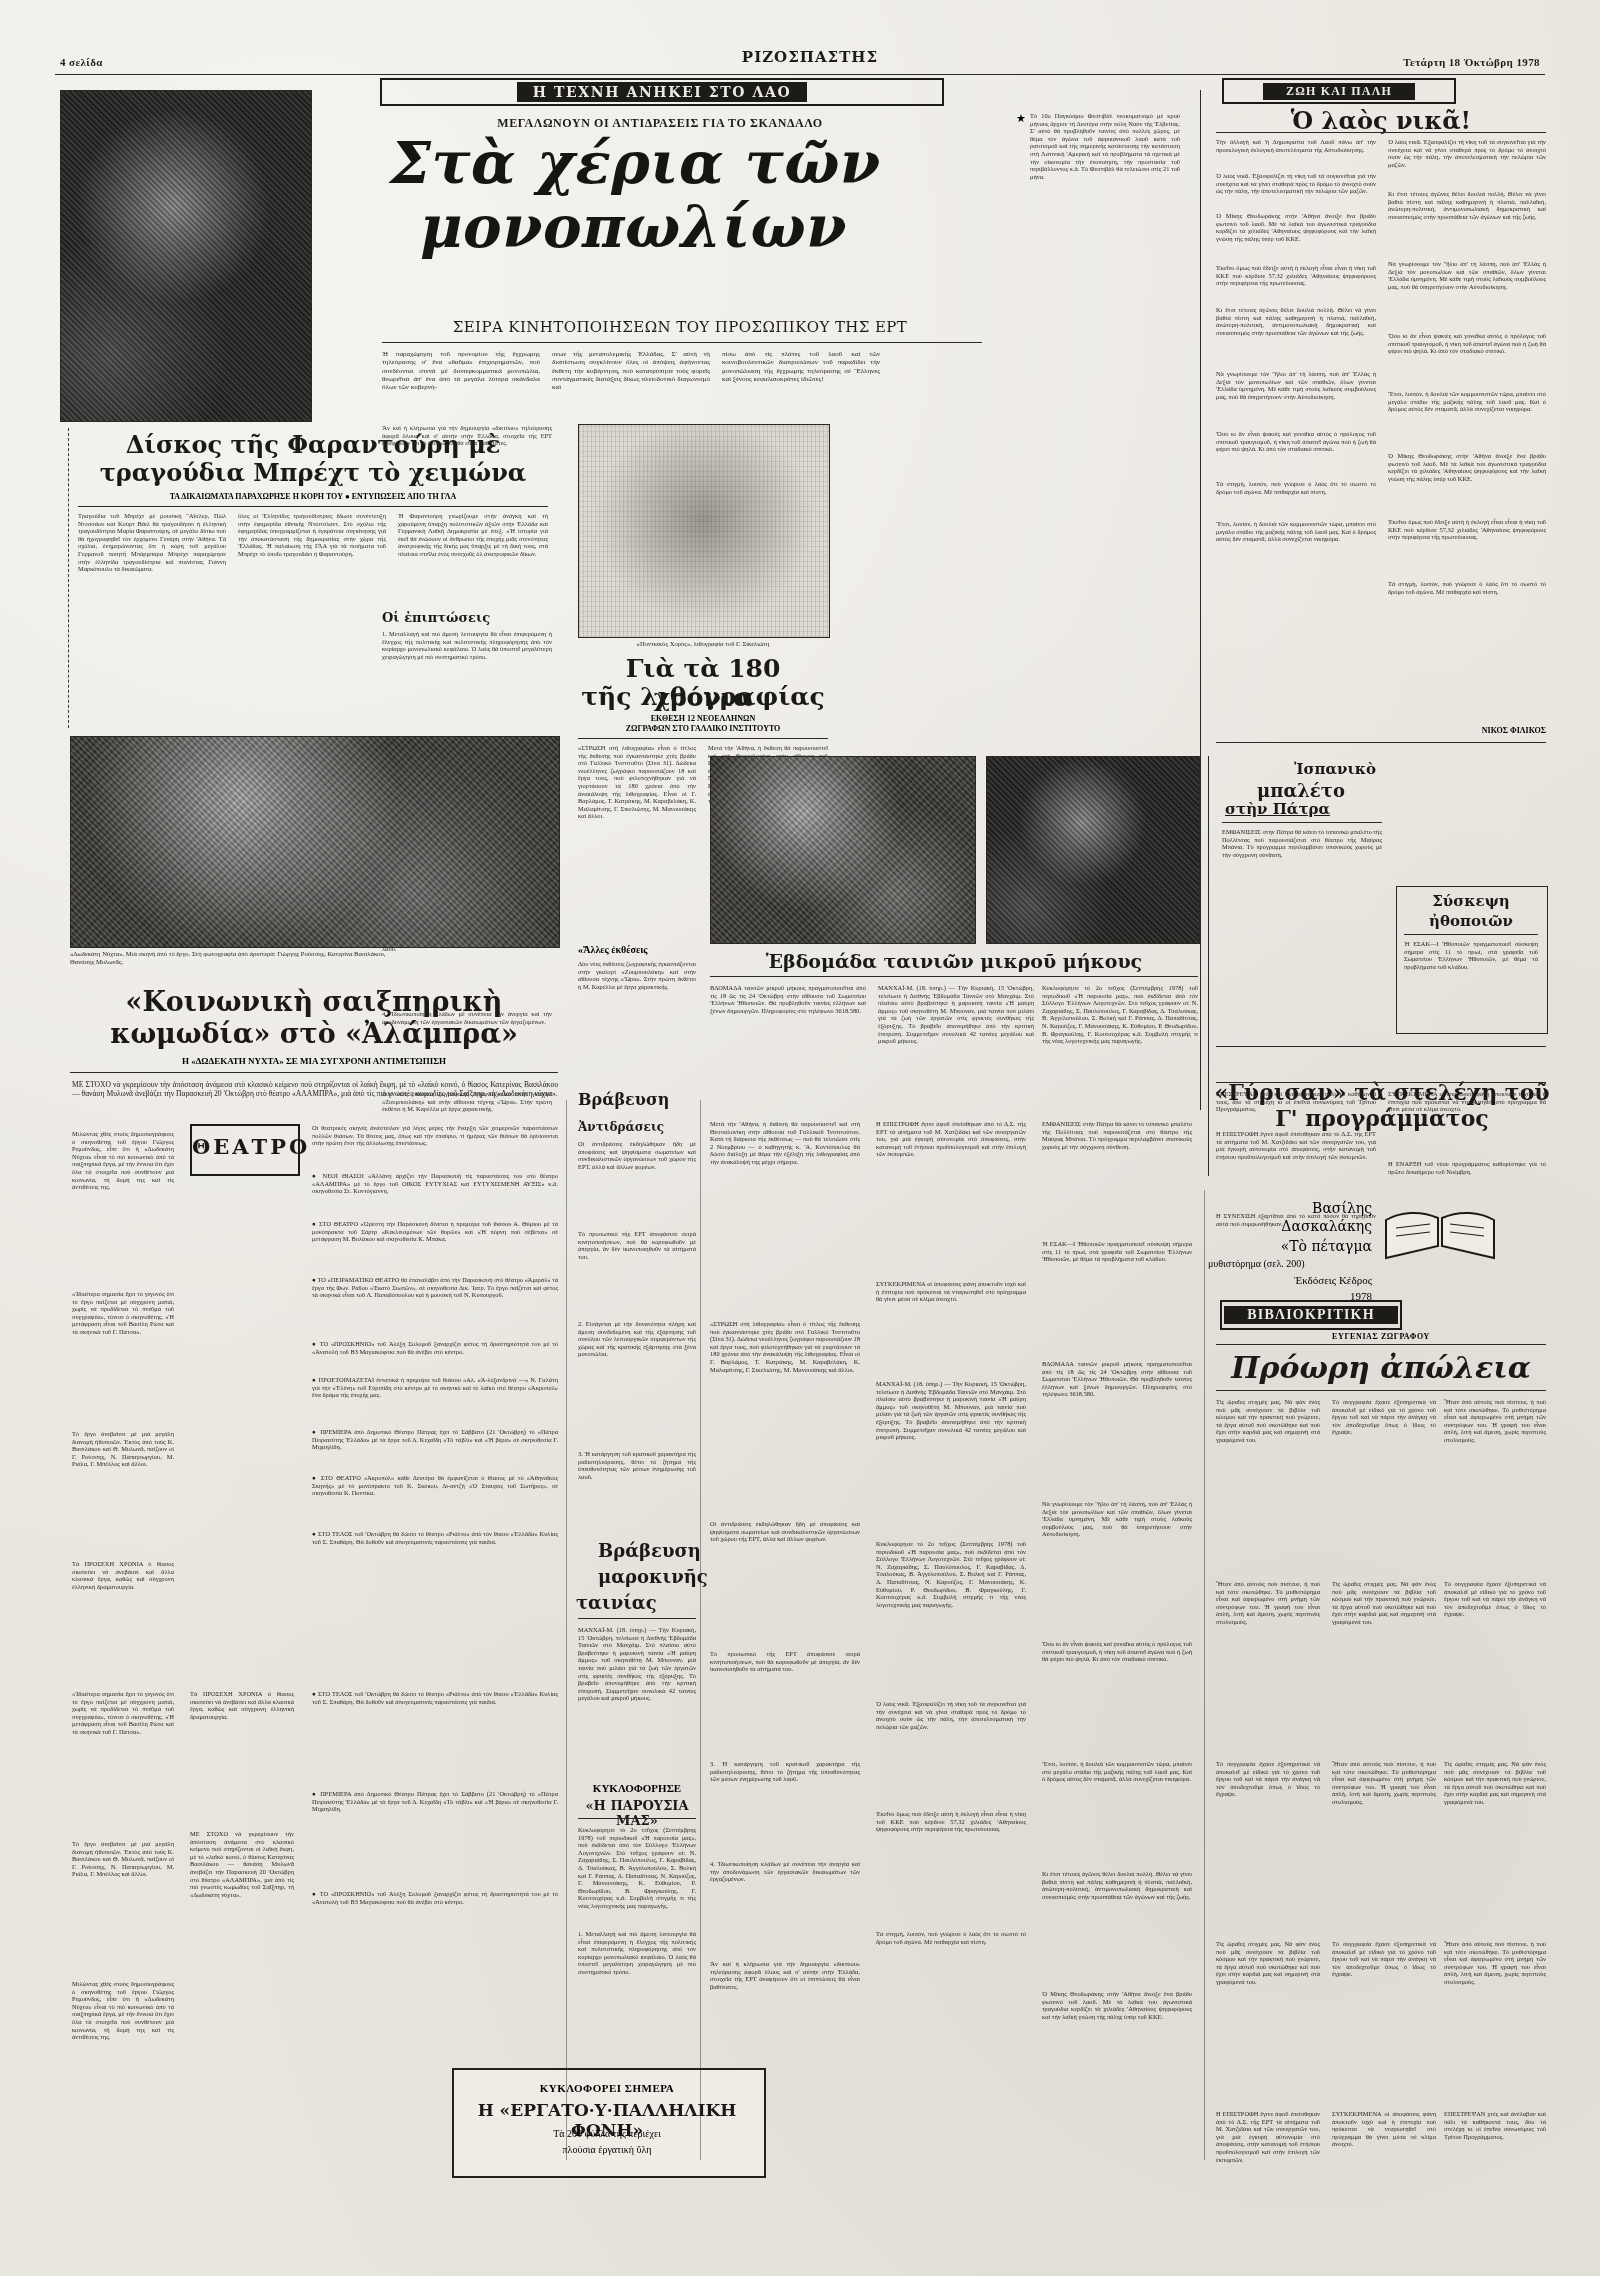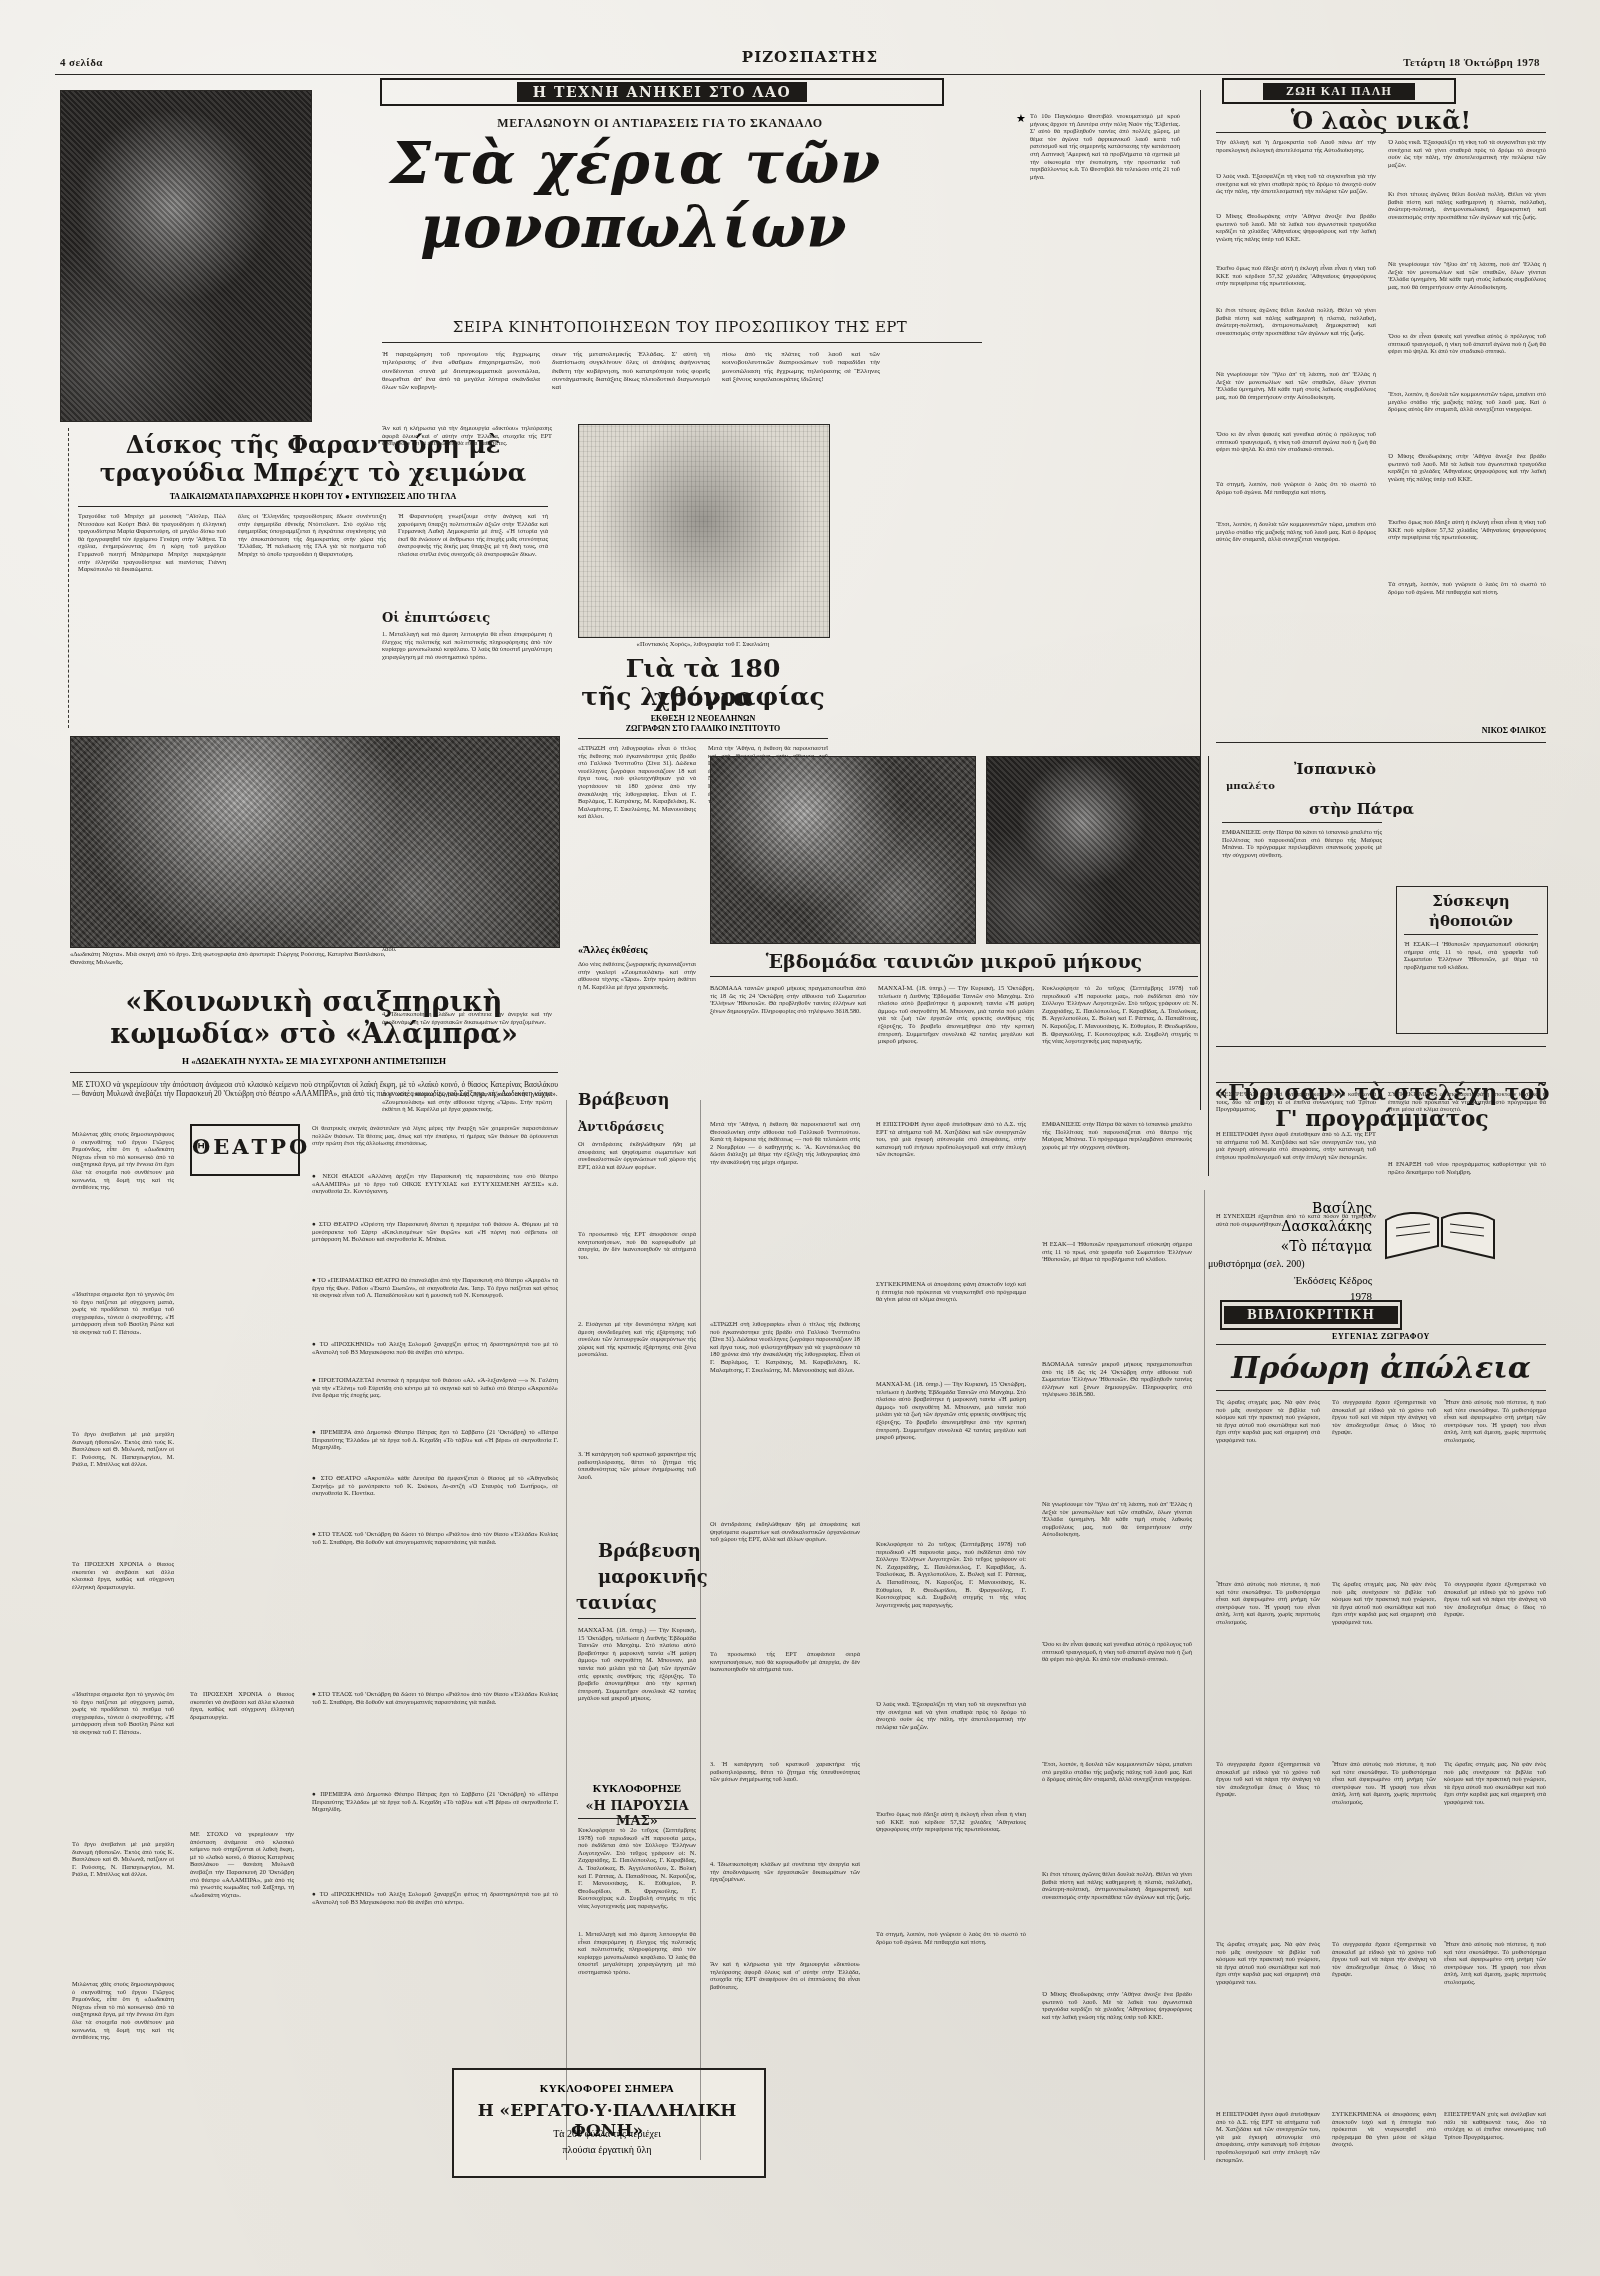--- a/index.html
+++ b/index.html
@@ -245,22 +245,22 @@
   <div class="abs photo dark" style="left:986px;top:756px;width:212px;height:186px;"></div>
 
   <div class="abs sectitle ctr" style="left:710px;top:950px;width:488px;font-size:19px;">Ἑβδομάδα ταινιῶν μικροῦ μήκους</div>
   <div class="abs rule-h" style="left:710px;top:976px;width:488px;"></div>
   <div class="abs tiny" style="left:710px;top:984px;width:156px;">ΒΔΟΜΑΔΑ ταινιῶν μικροῦ μήκους πραγματοποιεῖται ἀπὸ τὶς 18 ὣς τὶς 24 'Οκτώβρη στὴν αἴθουσα τοῦ Σωματείου 'Ελλήνων 'Ηθοποιῶν. Θὰ προβληθοῦν ταινίες ἑλλήνων καὶ ξένων δημιουργῶν. Πληροφορίες στὸ τηλέφωνο 3618.580.</div>
   <div class="abs tiny" style="left:878px;top:984px;width:156px;">ΜΑΝΧΑΪ-Μ. (18. ὑπηρ.) — Τὴν Κυριακὴ, 15 'Οκτώβρη, τελείωσε ἡ Διεθνὴς Ἑβδομάδα Ταινιῶν στὸ Μανχάιμ. Στὸ πλαίσιο αὐτὸ βραβεύτηκε ἡ μαροκινὴ ταινία «Ἡ μαύρη ἄμμος» τοῦ σκηνοθέτη Μ. Μπουναν, μιὰ ταινία ποὺ μιλάει γιὰ τὰ ζωὴ τῶν ἐργατῶν στὶς φρικτὲς συνθῆκες τῆς ἐξόρυξης. Τὸ βραβεῖο ἀπονεμήθηκε ἀπὸ τὴν κριτικὴ ἐπιτροπή. Συμμετεῖχαν συνολικὰ 42 ταινίες μεγάλου καὶ μικροῦ μήκους.</div>
   <div class="abs tiny" style="left:1042px;top:984px;width:156px;">Κυκλοφόρησε τὸ 2ο τεῦχος (Σεπτέμβρης 1978) τοῦ περιοδικοῦ «Ἡ παρουσία μας», ποὺ ἐκδίδεται ἀπὸ τὸν Σύλλογο 'Ελλήνων Λογοτεχνῶν. Στὸ τεῦχος γράφουν οἱ: Ν. Ζαχαριάδης, Σ. Παυλόπουλος, Γ. Καραβίδας, Δ. Τσαλούκας, Β. Ἀγγελοπούλου, Σ. Βολκὴ καὶ Γ. Ράππας, Δ. Παπαδίτσας, Ν. Καρούζος, Γ. Μανουσάκης, Κ. Εὐθυμίου, Ρ. Θεοδωρίδου, Β. Φραγκούλης, Γ. Κουτσοχέρας κ.ἄ. Συμβολὴ στιγμῆς τι τῆς νέας λογοτεχνικῆς μας παραγωγῆς.</div>
 
   <div class="abs rule-v" style="left:1208px;top:756px;height:420px;"></div>
   <div class="abs sectitle" style="left:1226px;top:760px;width:150px;font-size:15px;text-align:right;">Ἰσπανικὸ</div>
-  <div class="abs sectitle" style="left:1226px;top:780px;width:150px;font-size:10px;text-align:left;">μπαλέτο</div>
-  <div class="abs sectitle" style="left:1264px;top:800px;width:150px;font-size:15px;text-align:right;">στὴν Πάτρα</div>
+  <div class="abs sectitle" style="left:1226px;top:780px;width:150px;font-size:18px;text-align:center;">μπαλέτο</div>
+  <div class="abs sectitle" style="left:1180px;top:800px;width:150px;font-size:15px;text-align:right;text-decoration:underline;">στὴν Πάτρα</div>
   <div class="abs rule-h" style="left:1222px;top:822px;width:160px;"></div>
   <div class="abs tiny" style="left:1222px;top:828px;width:160px;">ΕΜΦΑΝΙΣΕΙΣ στὴν Πάτρα θὰ κάνει τὸ ἱσπανικὸ μπαλέτο τῆς Πολλίτσας ποὺ παρουσιάζεται στὸ θέατρο τῆς Μαύρας Μπάνια. Τὸ πρόγραμμα περιλαμβάνει σπανικοὺς χοροὺς μὲ τὴν σύγχρονη σύνθεση.</div>
 
   <div class="abs boxed" style="left:1396px;top:886px;width:150px;height:146px;"></div>
   <div class="abs sectitle ctr" style="left:1396px;top:892px;width:150px;font-size:15px;">Σύσκεψη</div>
   <div class="abs sectitle ctr" style="left:1396px;top:912px;width:150px;font-size:15px;">ἠθοποιῶν</div>
   <div class="abs rule-h" style="left:1404px;top:934px;width:134px;"></div>
   <div class="abs tiny" style="left:1404px;top:940px;width:134px;">Ἡ ΕΣΑΚ—Ι 'Ηθοποιῶν πραγματοποιεῖ σύσκεψη σήμερα στὶς 11 τὸ πρωί, στὰ γραφεῖα τοῦ Σωματείου 'Ελλήνων 'Ηθοποιῶν, μὲ θέμα τὰ προβλήματα τοῦ κλάδου.</div>
 
   <div class="abs rule-h" style="left:1216px;top:1046px;width:330px;"></div>

